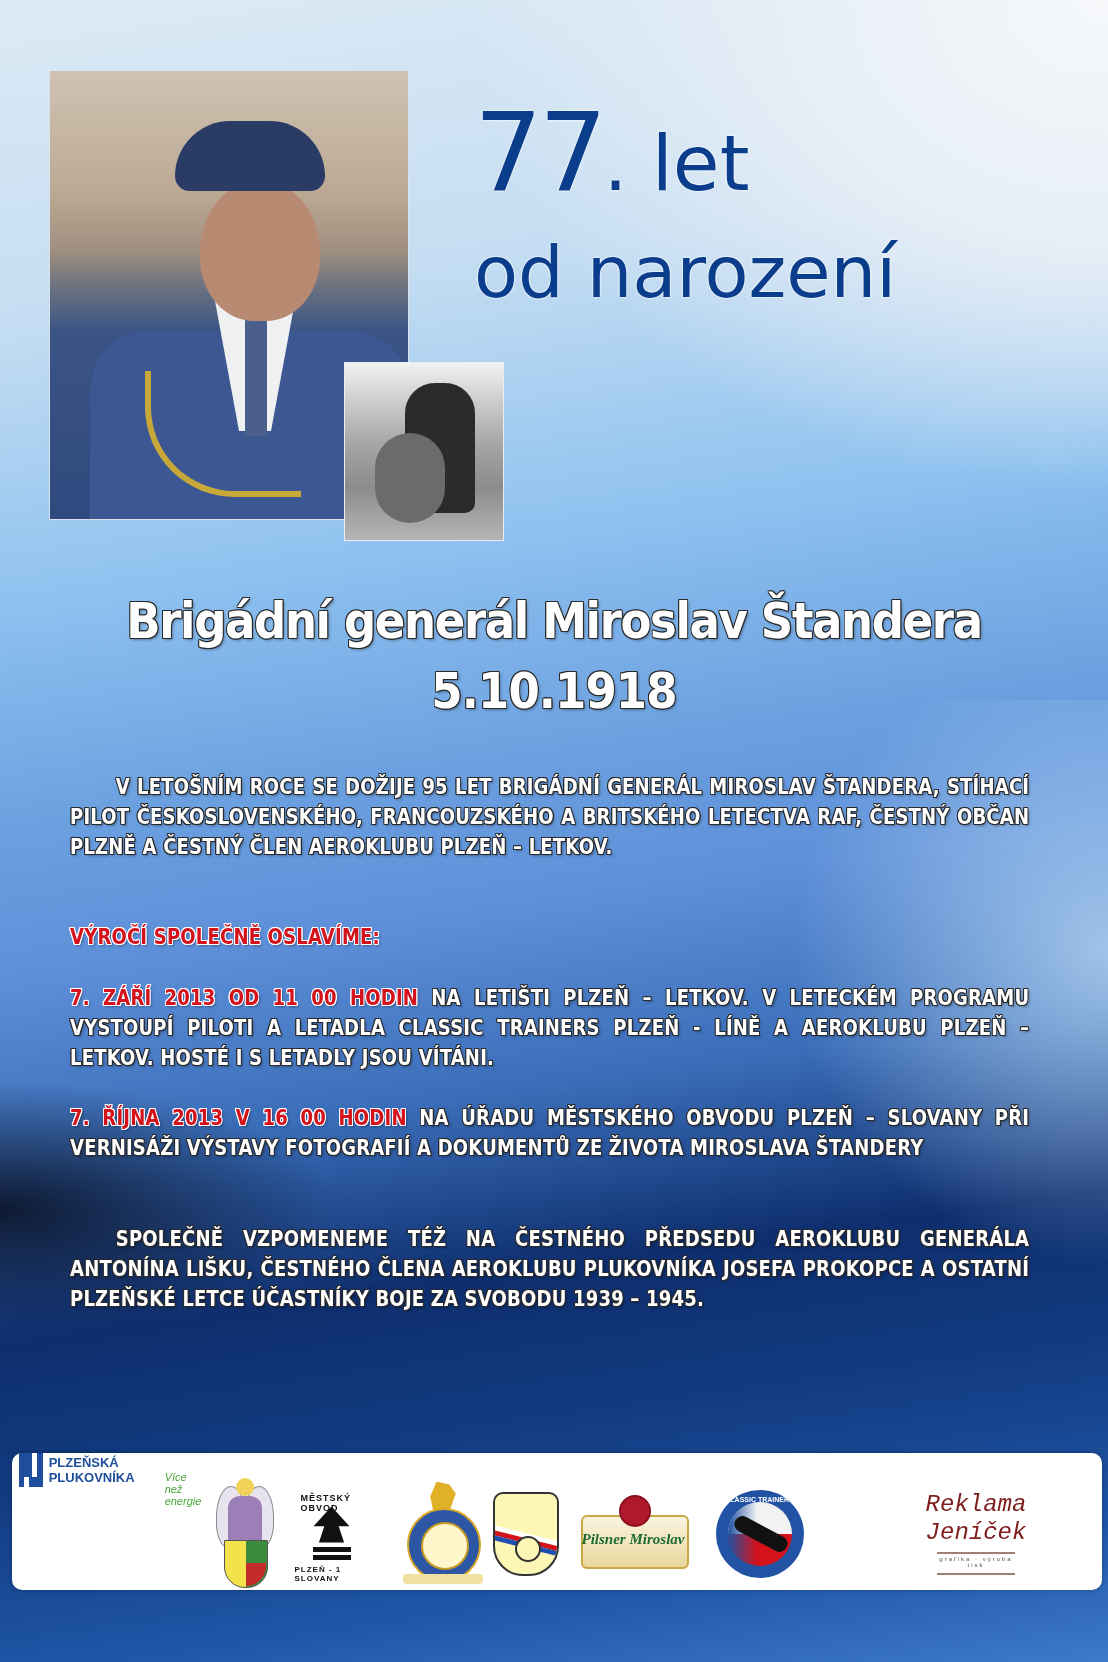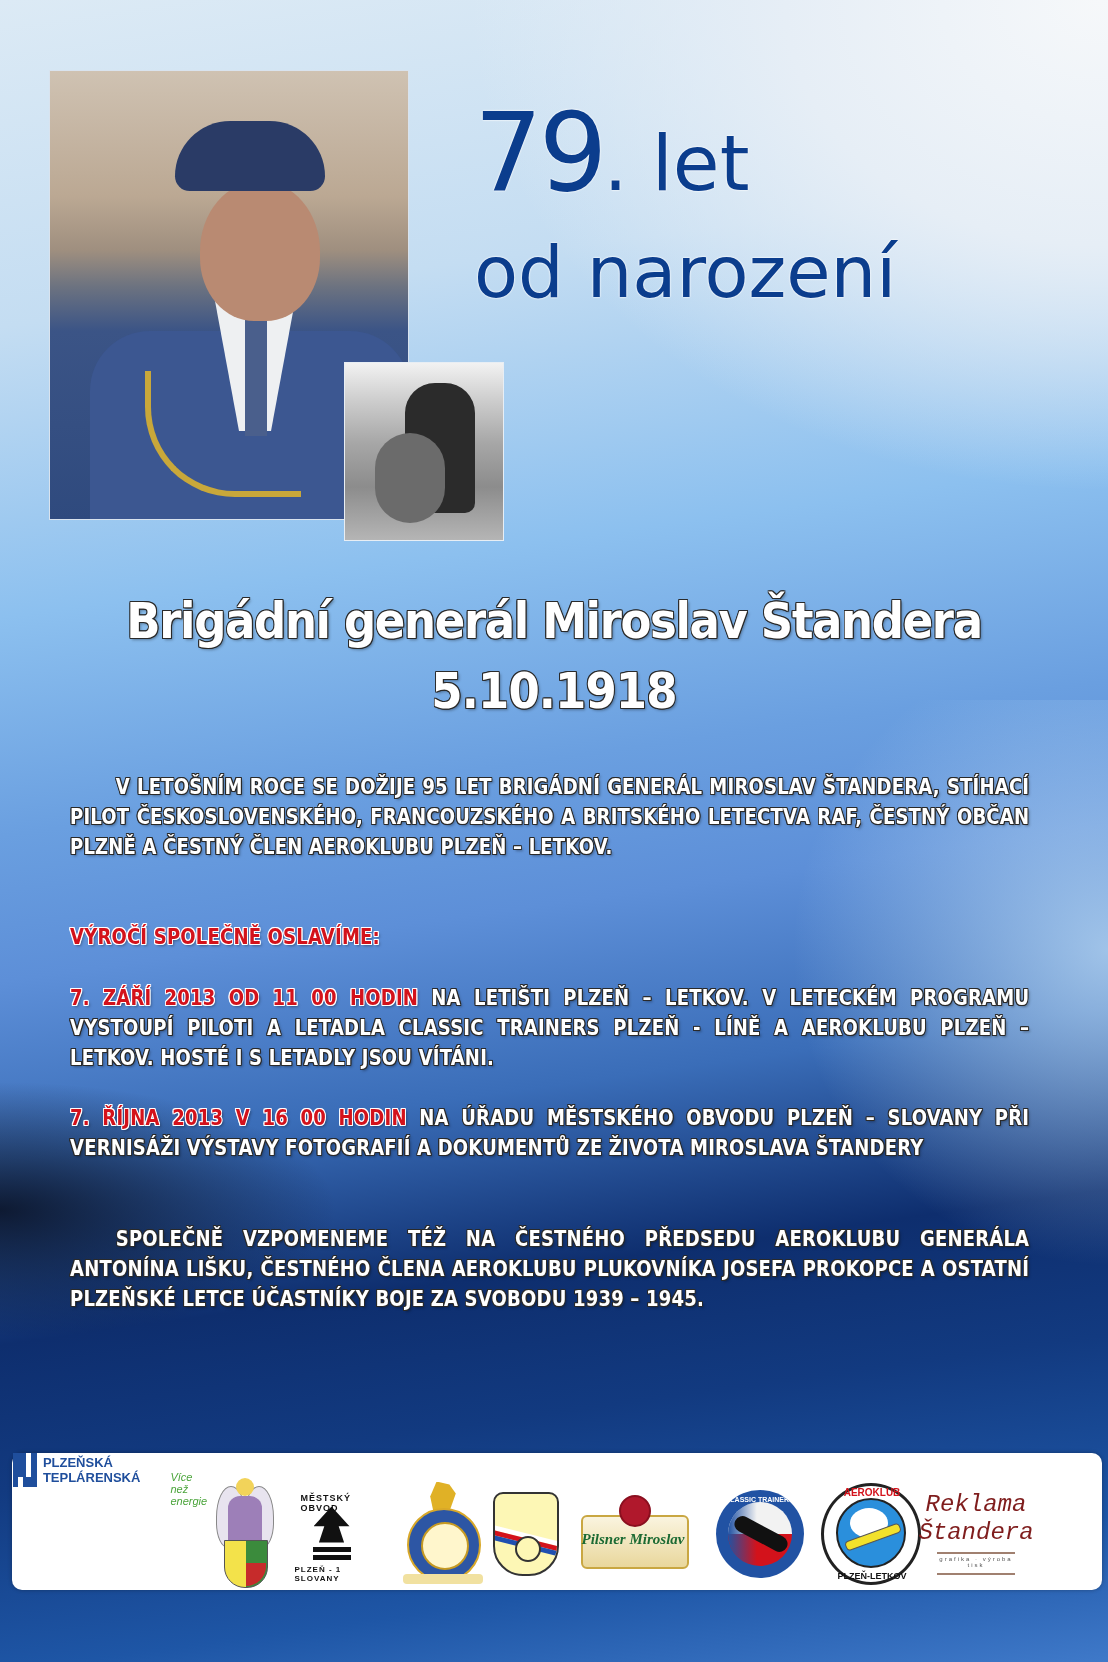--- a/index.html
+++ b/index.html
@@ -173,21 +173,21 @@
   <div class="face"></div>
   <div class="cap"></div>
 </div>
 <div class="photo-side">
   <div class="man"></div>
   <div class="dog"></div>
 </div>
 
 <div class="headline">
   <div class="l1">
-    <span class="num">79</span><span class="let">. let</span>
+    <span class="num">77</span><span class="let">. let</span>
   </div>
   <div class="l2">od narození</div>
 </div>
 
 <div class="name outlined">Brigádní generál Miroslav Štandera</div>
 <div class="date outlined">5.10.1918</div>
 
 <div class="para wrap p1 outlined"><span class="ind"></span><span>V LETOŠNÍM  ROCE SE DOŽIJE 95 LET BRIGÁDNÍ GENERÁL MIROSLAV ŠTANDERA, STÍHACÍ PILOT ČESKOSLOVENSKÉHO, FRANCOUZSKÉHO A BRITSKÉHO LETECTVA RAF, ČESTNÝ OBČAN PLZNĚ A ČESTNÝ ČLEN AEROKLUBU PLZEŇ – LETKOV.</span></div>
 
 <div class="para wrap p2 red">VÝROČÍ SPOLEČNĚ OSLAVÍME:</div>
@@ -197,21 +197,21 @@
 <div class="para wrap p4 outlined"><span class="red">7. ŘÍJNA  2013  V  16 00  HODIN</span><span> NA ÚŘADU MĚSTSKÉHO OBVODU PLZEŇ – SLOVANY PŘI VERNISÁŽI VÝSTAVY FOTOGRAFIÍ A DOKUMENTŮ  ZE ŽIVOTA MIROSLAVA ŠTANDERY</span></div>
 
 <div class="para wrap p5 outlined"><span class="ind"></span><span>SPOLEČNĚ VZPOMENEME TÉŽ NA ČESTNÉHO PŘEDSEDU AEROKLUBU GENERÁLA ANTONÍNA LIŠKU, ČESTNÉHO ČLENA AEROKLUBU PLUKOVNÍKA JOSEFA PROKOPCE A OSTATNÍ PLZEŇSKÉ LETCE ÚČASTNÍKY BOJE ZA SVOBODU 1939 – 1945.</span></div>
 
 <div class="logos">
   <div class="logo lg-pt">
     <div class="row">
       <div class="mark"></div>
       <div>
         <div class="t1">PLZEŇSKÁ</div>
-        <div class="t2">TEPLÁRENSKÁ</div>
+        <div class="t2">PLUKOVNÍKA</div>
       </div>
     </div>
     <div class="tag">Více než energie</div>
   </div>
 
   <div class="logo lg-angel">
     <div class="angel">
       <div class="wing wl"></div>
         <div class="wing wr"></div>
       <div class="halo"></div>
@@ -257,31 +257,22 @@
   </div>
 
   <div class="logo lg-ct">
     <div class="ct">
       <div class="flag"></div>
       <div class="plane"></div>
       <div class="label">CLASSIC TRAINERS</div>
     </div>
   </div>
 
-  <div class="logo lg-ak">
-    <div class="ak">
-      <div class="top">AEROKLUB</div>
-      <div class="in"></div>
-      <div class="cloud"></div>
-      <div class="glider"></div>
-      <div class="bot">PLZEŇ-LETKOV</div>
-    </div>
-  </div>
 
   <div class="logo lg-rj">
     <div class="rj1">Reklama</div>
-    <div class="rj2">Štandera</div>
+    <div class="rj2">Jeníček</div>
     <div class="rj-line"></div>
     <div class="rj-sub">grafika · výroba</div>
     <div class="rj-sub">tisk</div>
     <div class="rj-line"></div>
   </div>
 </div>
 
 </body></html>

